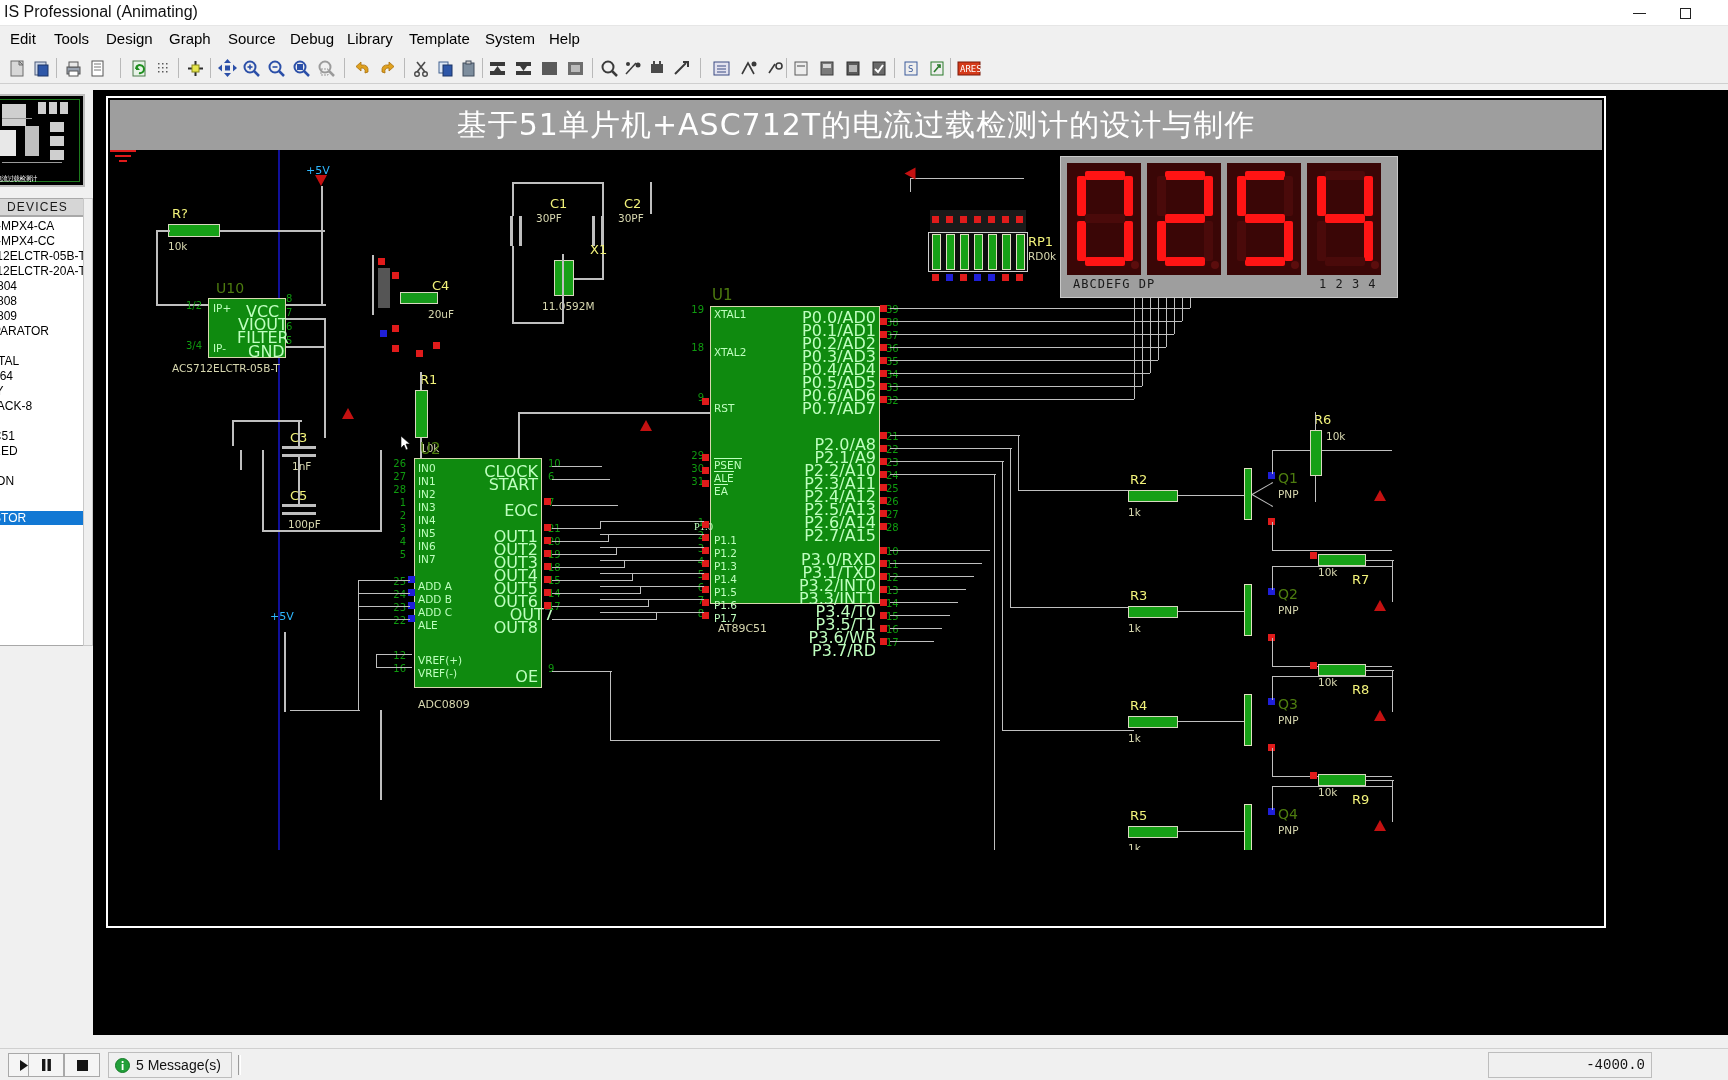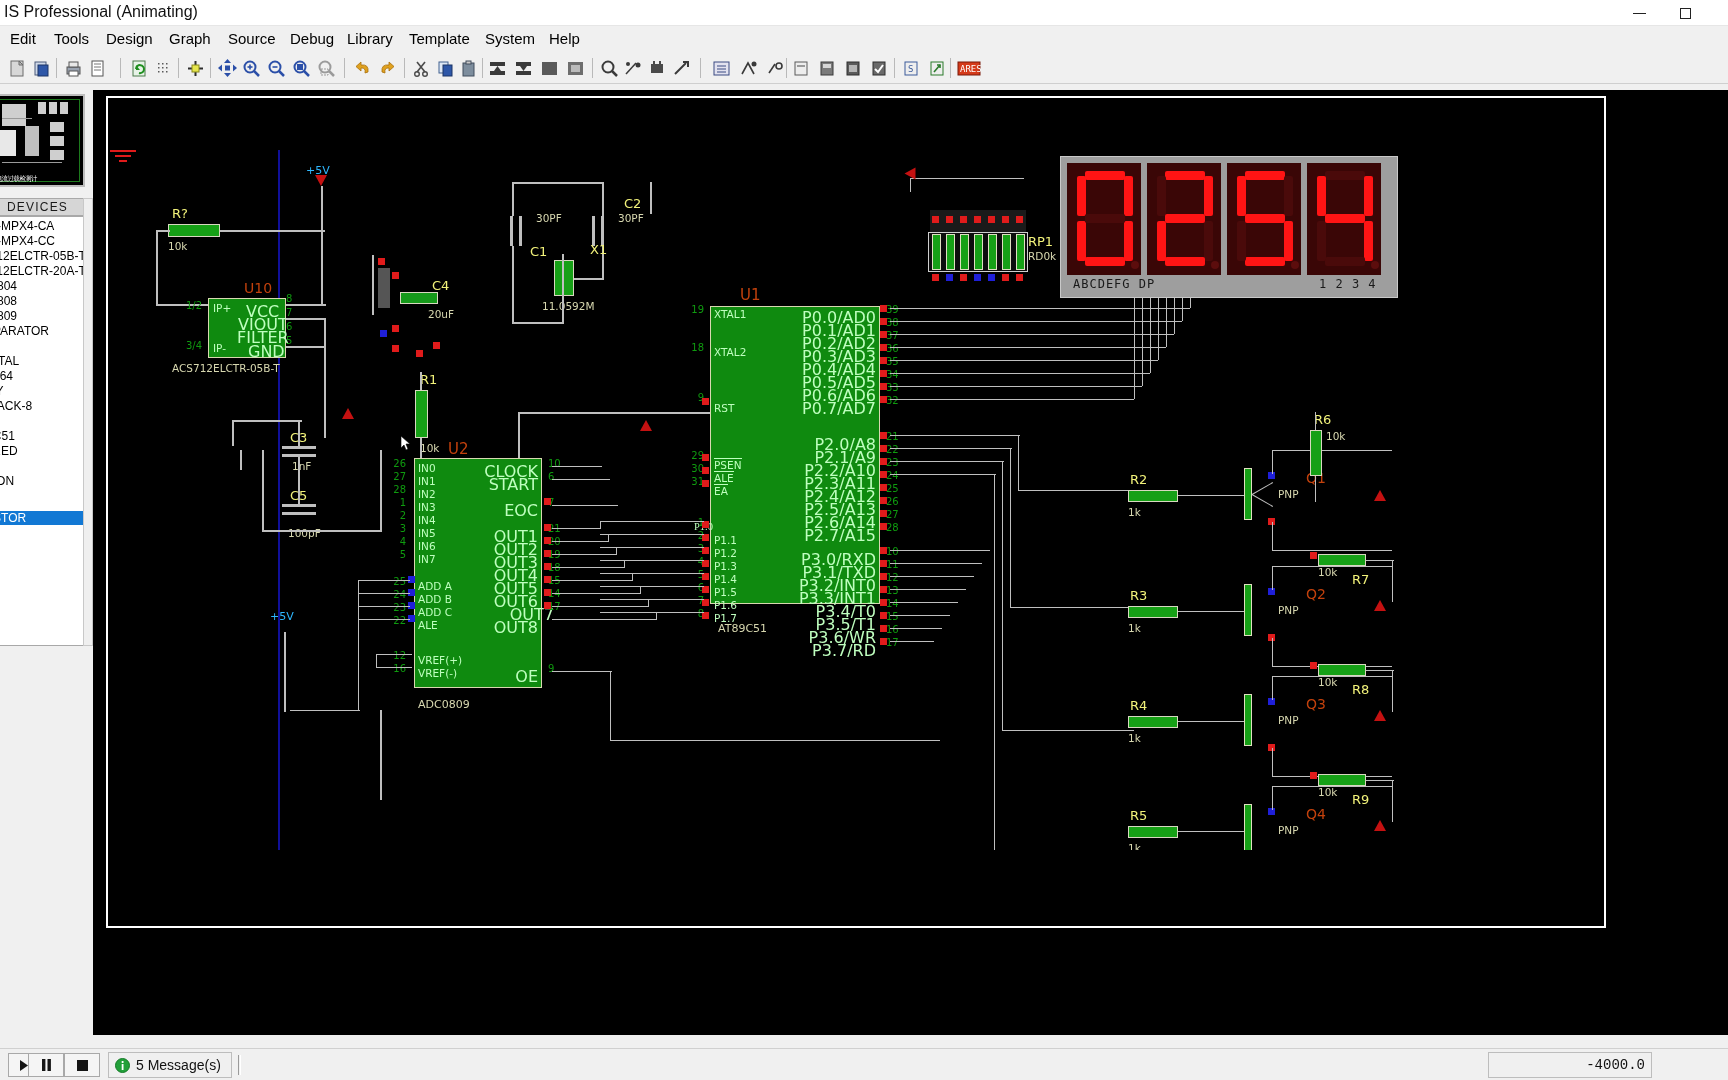--- a/index.html
+++ b/index.html
@@ -105,21 +105,21 @@
     font-family:"DejaVu Sans", sans-serif;
   }
   #schem{
     position:absolute; left:2px; top:52px; width:1492px; height:700px;
     background:#000; overflow:hidden;
   }
   
   .wire{ position:absolute; background:#bfbfbf; }
   .wireb{ position:absolute; background:#2f2fc8; }
   .ic{ position:absolute; background:#0f8a0f; border:1px solid #d8d8b0; }
-  .iclbl{ position:absolute; color:#c2410c; font-size:13px; font-family:"DejaVu Sans", sans-serif;margin-left:28px;}
+  .iclbl{ position:absolute; color:#4d7c0f; font-size:13px; font-family:"DejaVu Sans", sans-serif;}
   .pinL{ position:absolute; color:#bfffbf; font-size:10.5px; font-family:"DejaVu Sans", sans-serif; white-space:nowrap;}
   .pinR{ position:absolute; color:#bfffbf; font-size:16px; font-family:"DejaVu Sans", sans-serif; white-space:nowrap; text-align:right;}
   .pnum{ position:absolute; color:#0f9b0f; font-size:10px; font-family:"DejaVu Sans", sans-serif; text-align:right;}
   .sqR{ position:absolute; width:7px; height:7px; background:#e01b1b; }
   .sqB{ position:absolute; width:7px; height:7px; background:#1f1fd8; }
   .res{ position:absolute; background:#16a016; border:1px solid #d8d8c0; }
   .reslbl{ position:absolute; color:#f2f27a; font-size:13px; font-family:"DejaVu Sans", sans-serif;}
   .resval{ position:absolute; color:#d8d8b0; font-size:10.5px; font-family:"DejaVu Sans", sans-serif;}
   .cname{ position:absolute; color:#f2f27a; font-size:13px; font-family:"DejaVu Sans", sans-serif;}
   .cval{ position:absolute; color:#d8d8b0; font-size:10.5px; font-family:"DejaVu Sans", sans-serif;}
@@ -470,20 +470,21 @@
     <div class="dv" style="top:227px">LED-RED</div>
     <div class="dv" style="top:257px">BUTTON</div>
     <div class="dv sel" style="top:294px">RESISTOR</div>
   </div>
   <div id="leftscrollb"></div>
 </div>
 
 <div id="canvaswrap">
  <div id="sheet">
 
+  <div id="bannerTop">基于51单片机+ASC712T的电流过载检测计的设计与制作</div>
 
   <div id="schem">
 
     <div class="wireb" style="left:168px; top:0px; width:2px; height:700px; background:#10109a;"></div>
 
     <div class="pwrlbl" style="left:196px; top:14px;">+5V</div>
     <div class="wire" style="left:211px; top:36px; width:2px; height:118px;"></div>
     <div class="arrow-red" style="left:205px; top:25px; transform:rotate(180deg);"></div>
 
     <div class="reslbl" style="left:62px; top:56px;">R?</div>
@@ -540,36 +541,36 @@
     <div class="sqB" style="left:306px;top:353px;"></div>
     <div class="wire" style="left:310px; top:316px; width:2px; height:40px;"></div>
 
     <div class="cname" style="left:180px; top:280px;">C3</div>
     <div class="plate" style="left:172px; top:296px; width:34px; height:3px;"></div>
     <div class="plate" style="left:172px; top:304px; width:34px; height:3px;"></div>
     <div class="cval" style="left:182px; top:310px;">1nF</div>
     <div class="cname" style="left:180px; top:338px;">C5</div>
     <div class="plate" style="left:172px; top:354px; width:34px; height:3px;"></div>
     <div class="plate" style="left:172px; top:362px; width:34px; height:3px;"></div>
-    <div class="cval" style="left:178px; top:368px;margin-top:9px;">100pF</div>
+    <div class="cval" style="left:178px; top:368px;">100pF</div>
     <div class="wire" style="left:188px; top:270px; width:2px; height:28px;"></div>
     <div class="wire" style="left:188px; top:306px; width:2px; height:50px;"></div>
     <div class="wire" style="left:122px; top:270px; width:70px; height:2px;"></div>
     <div class="wire" style="left:122px; top:270px; width:2px; height:26px;"></div>
     <div class="wire" style="left:152px; top:380px; width:120px; height:2px;"></div>
     <div class="wire" style="left:152px; top:300px; width:2px; height:82px;"></div>
     <div class="wire" style="left:270px; top:300px; width:2px; height:82px;"></div>
     <div class="gndsym" style="left:118px; top:318px; width:26px; height:16px;">
       <i style="left:0;top:0;width:26px;height:2px;"></i>
       <i style="left:5px;top:5px;width:16px;height:2px;"></i>
       <i style="left:9px;top:10px;width:8px;height:2px;"></i>
     </div>
     <div class="wire" style="left:130px; top:300px; width:2px; height:20px;"></div>
 
-    <div class="cname" style="left:420px; top:46px;margin-top:48px;">C1</div>
+    <div class="cname" style="left:440px; top:46px;">C1</div>
     <div class="plate" style="left:400px; top:66px; width:3px; height:30px;"></div>
     <div class="plate" style="left:409px; top:66px; width:3px; height:30px;"></div>
     <div class="cval" style="left:426px; top:62px;">30PF</div>
     <div class="cname" style="left:514px; top:46px;">C2</div>
     <div class="plate" style="left:482px; top:66px; width:3px; height:30px;"></div>
     <div class="plate" style="left:491px; top:66px; width:3px; height:30px;"></div>
     <div class="cval" style="left:508px; top:62px;">30PF</div>
     <div class="wire" style="left:402px; top:32px; width:2px; height:34px;"></div>
     <div class="wire" style="left:492px; top:32px; width:2px; height:34px;"></div>
     <div class="wire" style="left:402px; top:32px; width:92px; height:2px;"></div>

